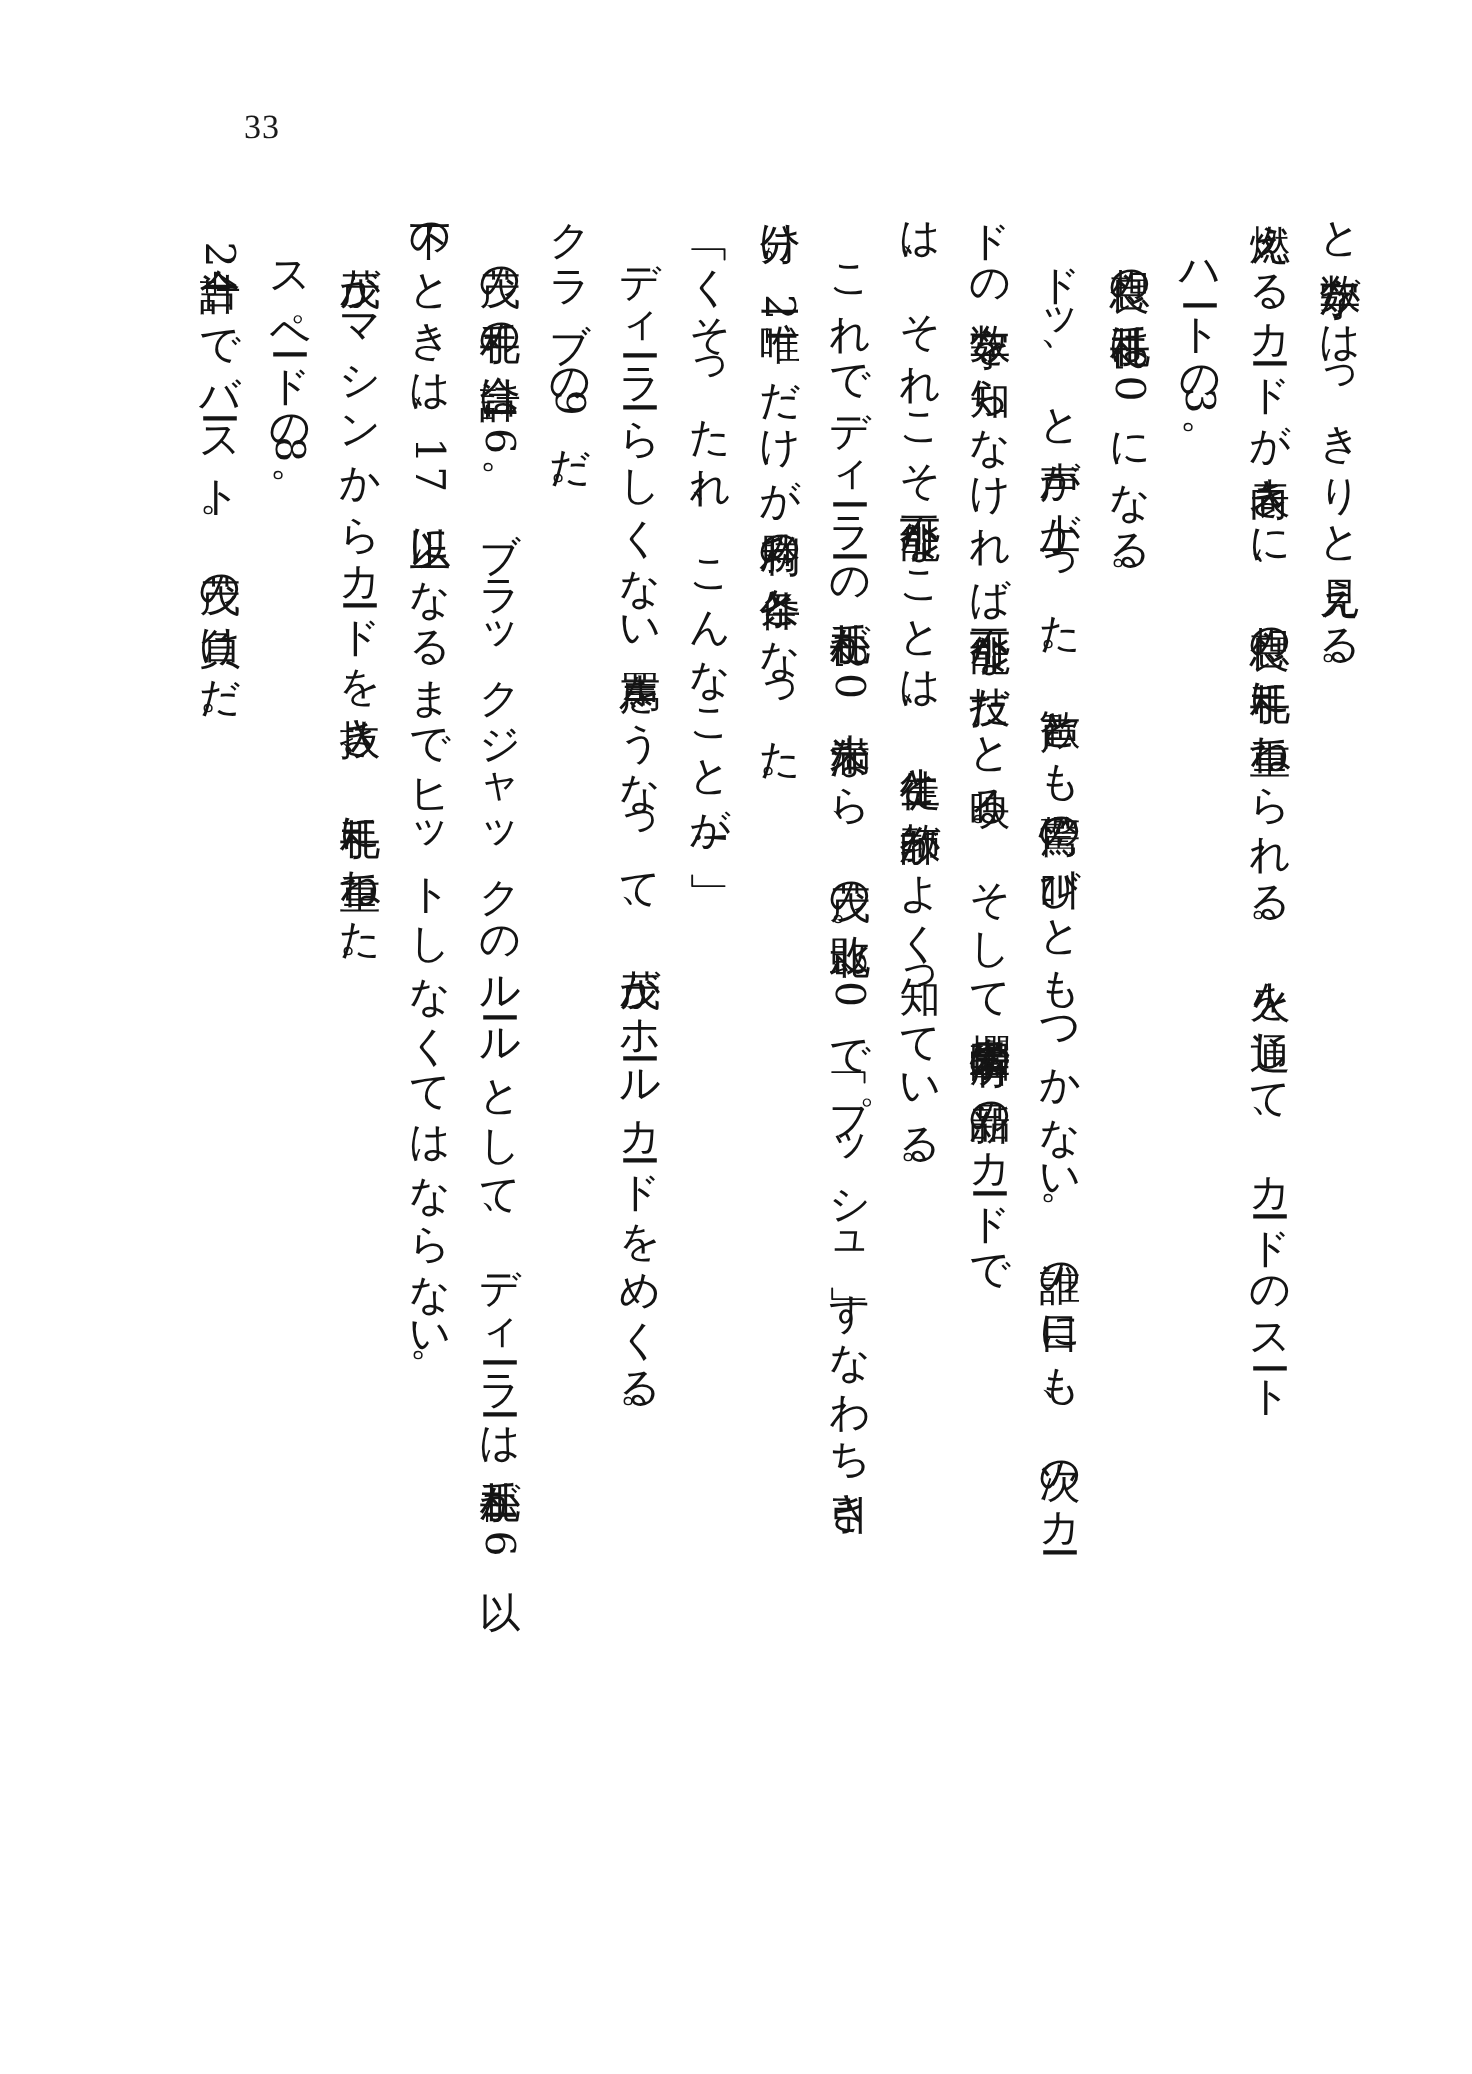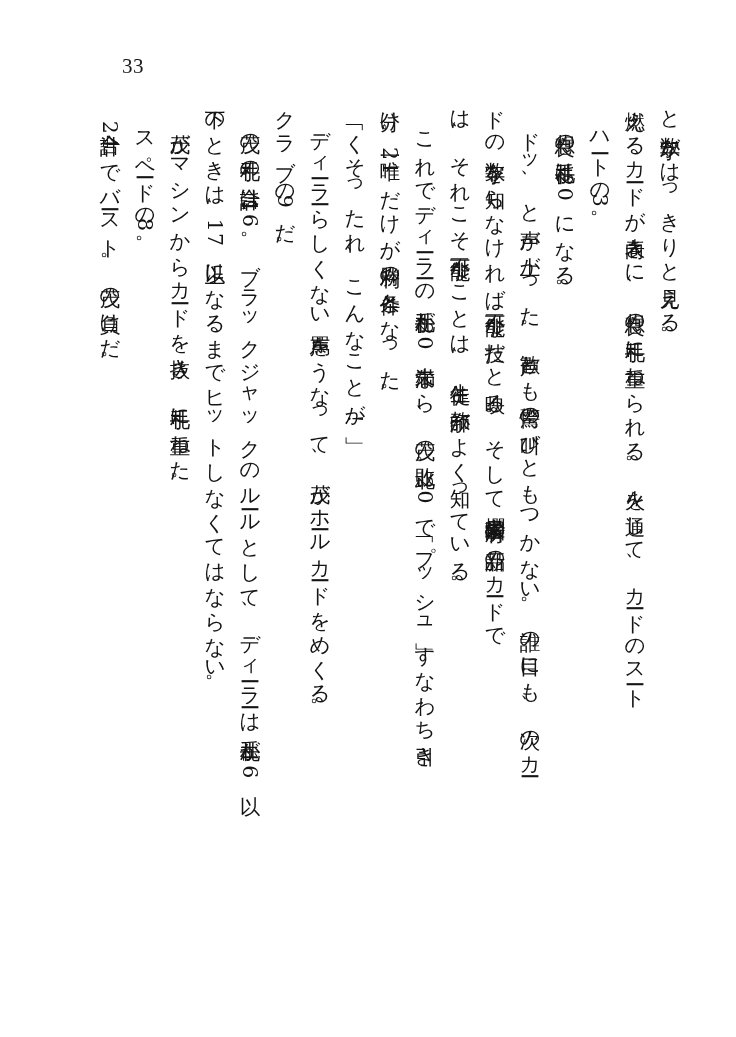--- a/index.html
+++ b/index.html
@@ -17,21 +17,21 @@
   }
   .page {
     position: absolute;
     inset: 0;
     background: #ffffff;
   }
   .page-number {
     position: absolute;
     top: 54px;
     left: 122px;
-    font-size: 21px;
+    font-size: 17px;
     letter-spacing: 0.5px;
     color: #1a1a1a;
   }
   
   .text-block {
     position: absolute;
     top: 96px;
     right: 56px;
     left: 86px;
     bottom: 84px;

